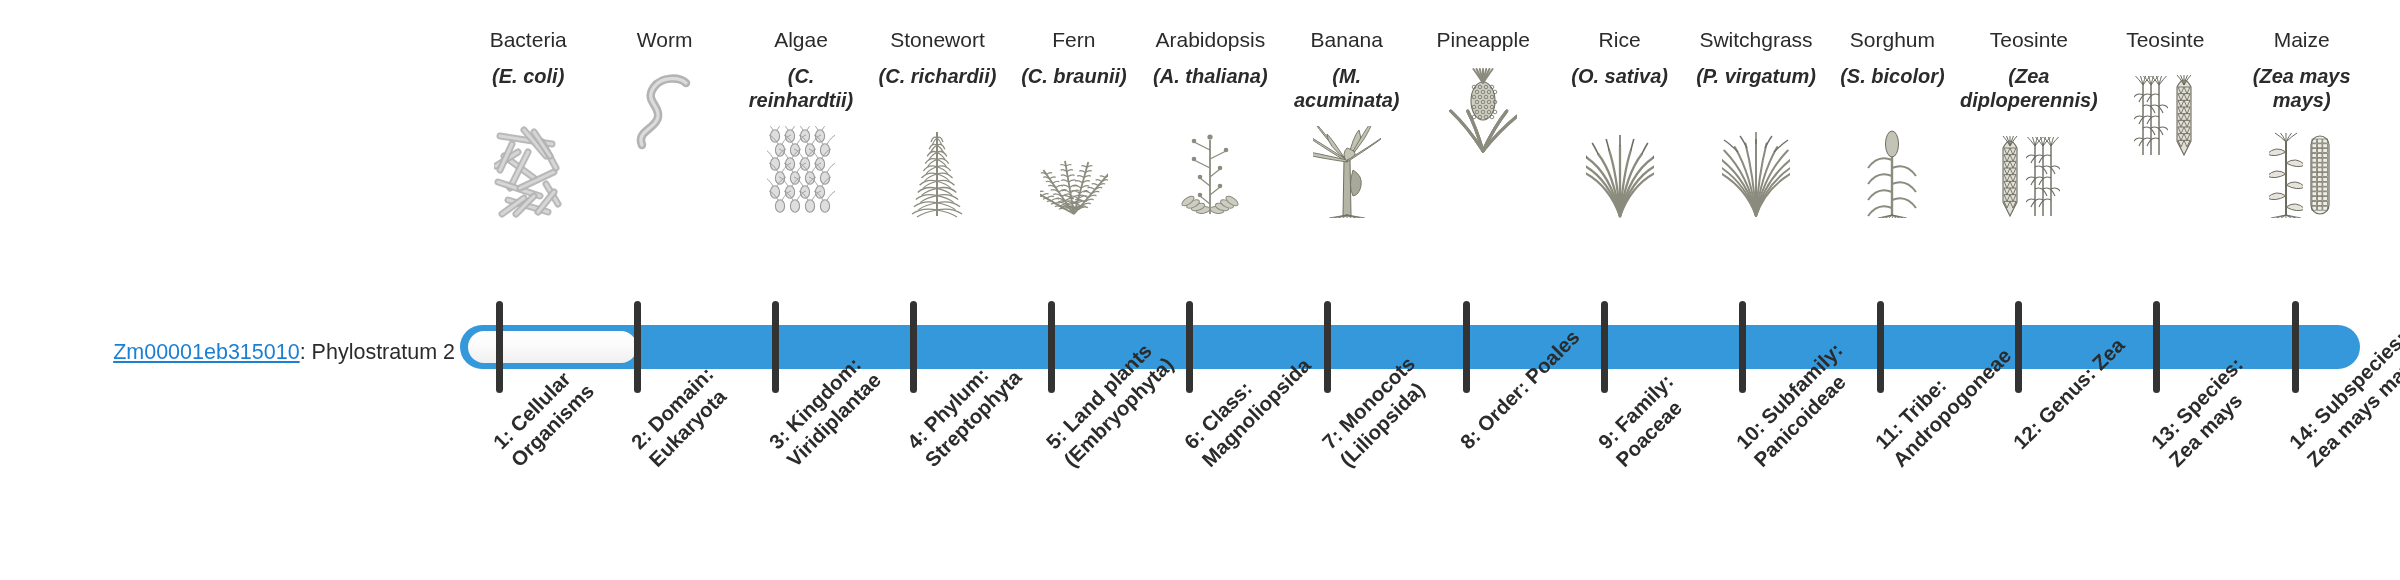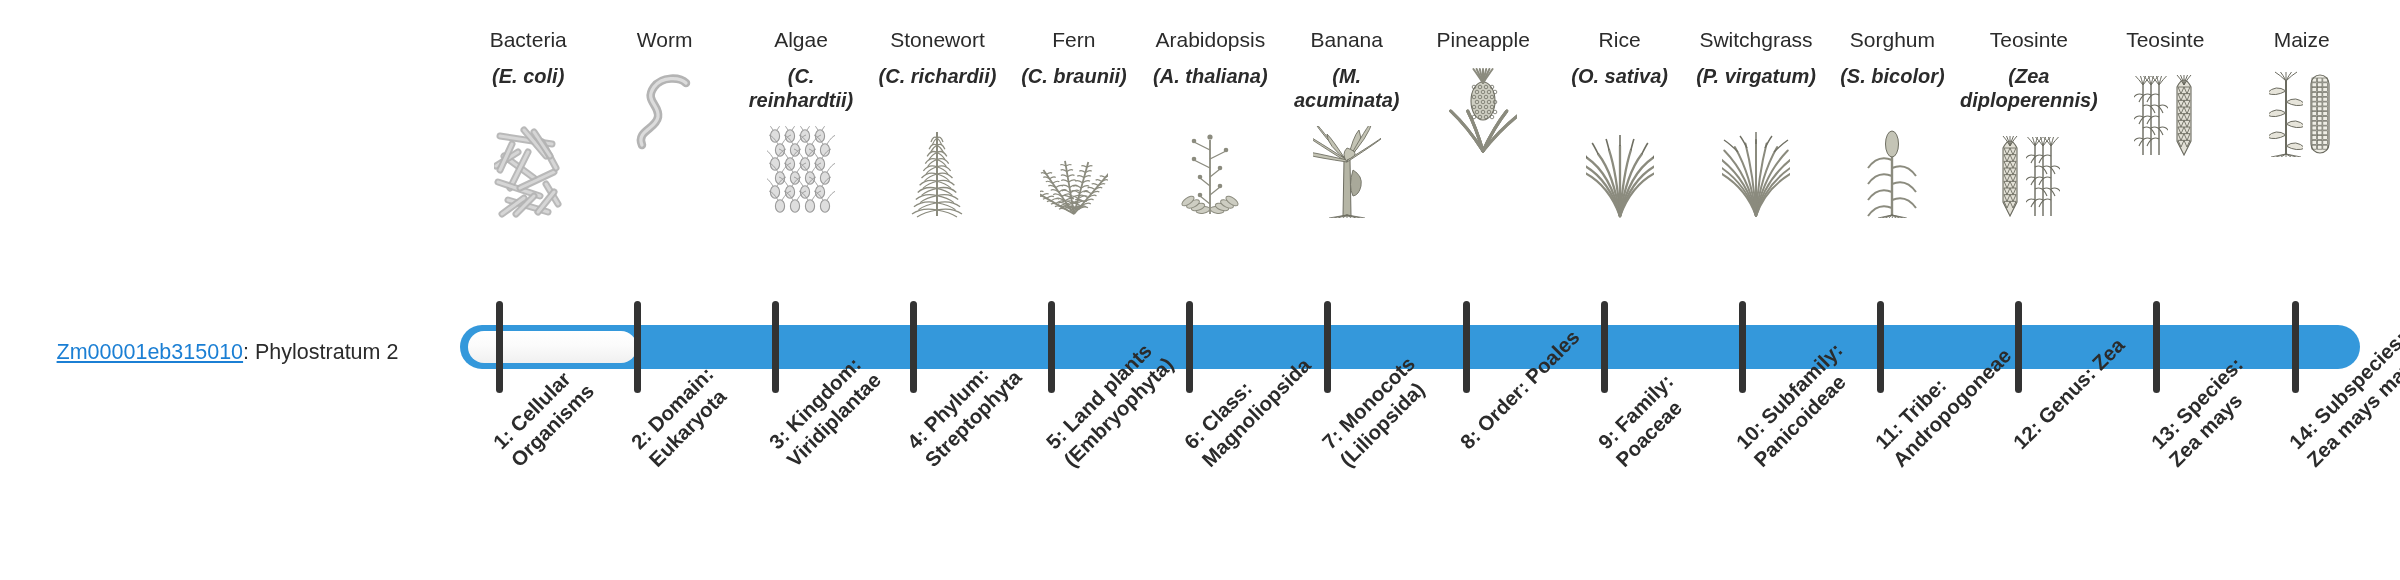--- a/index.html
+++ b/index.html
@@ -18,21 +18,21 @@
     overflow: hidden;
     background: #ffffff;
   }
 
   
   #gene-label {
     position: absolute;
     left: 0;
     top: 340px;
     width: 455px;
-    text-align: center;
+    text-align: right;
     font-size: 21.5px;
     line-height: 1.2;
     white-space: nowrap;
     color: #2b2b2b;
   }
   #gene-label .gene-link {
     color: #1b7fd4;
     text-decoration: underline;
     cursor: pointer;
   }
@@ -764,20 +764,21 @@
             <path d="M13 14 q-4 -7 -7 -10" fill="none" stroke="#6b6b60" stroke-width="1"></path>
             <path d="M13 14 q-2 -7 -3.5 -10" fill="none" stroke="#6b6b60" stroke-width="1"></path>
             <path d="M13 14 q0 -7 0 -10" fill="none" stroke="#6b6b60" stroke-width="1"></path>
             <path d="M13 14 q2 -7 3.5 -10" fill="none" stroke="#6b6b60" stroke-width="1"></path>
             <path d="M13 14 q4 -7 7 -10" fill="none" stroke="#6b6b60" stroke-width="1"></path>
           </svg>
         </div>
       </div>
       <div class="species-col">
         <div class="sp-common">Maize</div>
+        <div class="sp-latin">(Zea mays mays)</div>
         <div class="sp-art">
           <svg width="34" height="88" viewBox="0 0 34 88">
             <line x1="17" y1="86" x2="17" y2="12" stroke="#6b6b60" stroke-width="2"></line>
             <path d="M17 22 q-10 -7 -19 2 q8 4 19 -2" fill="#e6e4da" stroke="#6b6b60" stroke-width="1"></path>
             <path d="M17 33 q10 -7 19 2 q-8 4 -19 -2" fill="#e6e4da" stroke="#6b6b60" stroke-width="1"></path>
             <path d="M17 44 q-10 -7 -19 2 q8 4 19 -2" fill="#e6e4da" stroke="#6b6b60" stroke-width="1"></path>
             <path d="M17 55 q10 -7 19 2 q-8 4 -19 -2" fill="#e6e4da" stroke="#6b6b60" stroke-width="1"></path>
             <path d="M17 66 q-10 -7 -19 2 q8 4 19 -2" fill="#e6e4da" stroke="#6b6b60" stroke-width="1"></path>
             <path d="M17 77 q10 -7 19 2 q-8 4 -19 -2" fill="#e6e4da" stroke="#6b6b60" stroke-width="1"></path>
             <path d="M17 12 q-6 -6 -11 -9" fill="none" stroke="#6b6b60" stroke-width="1"></path>

